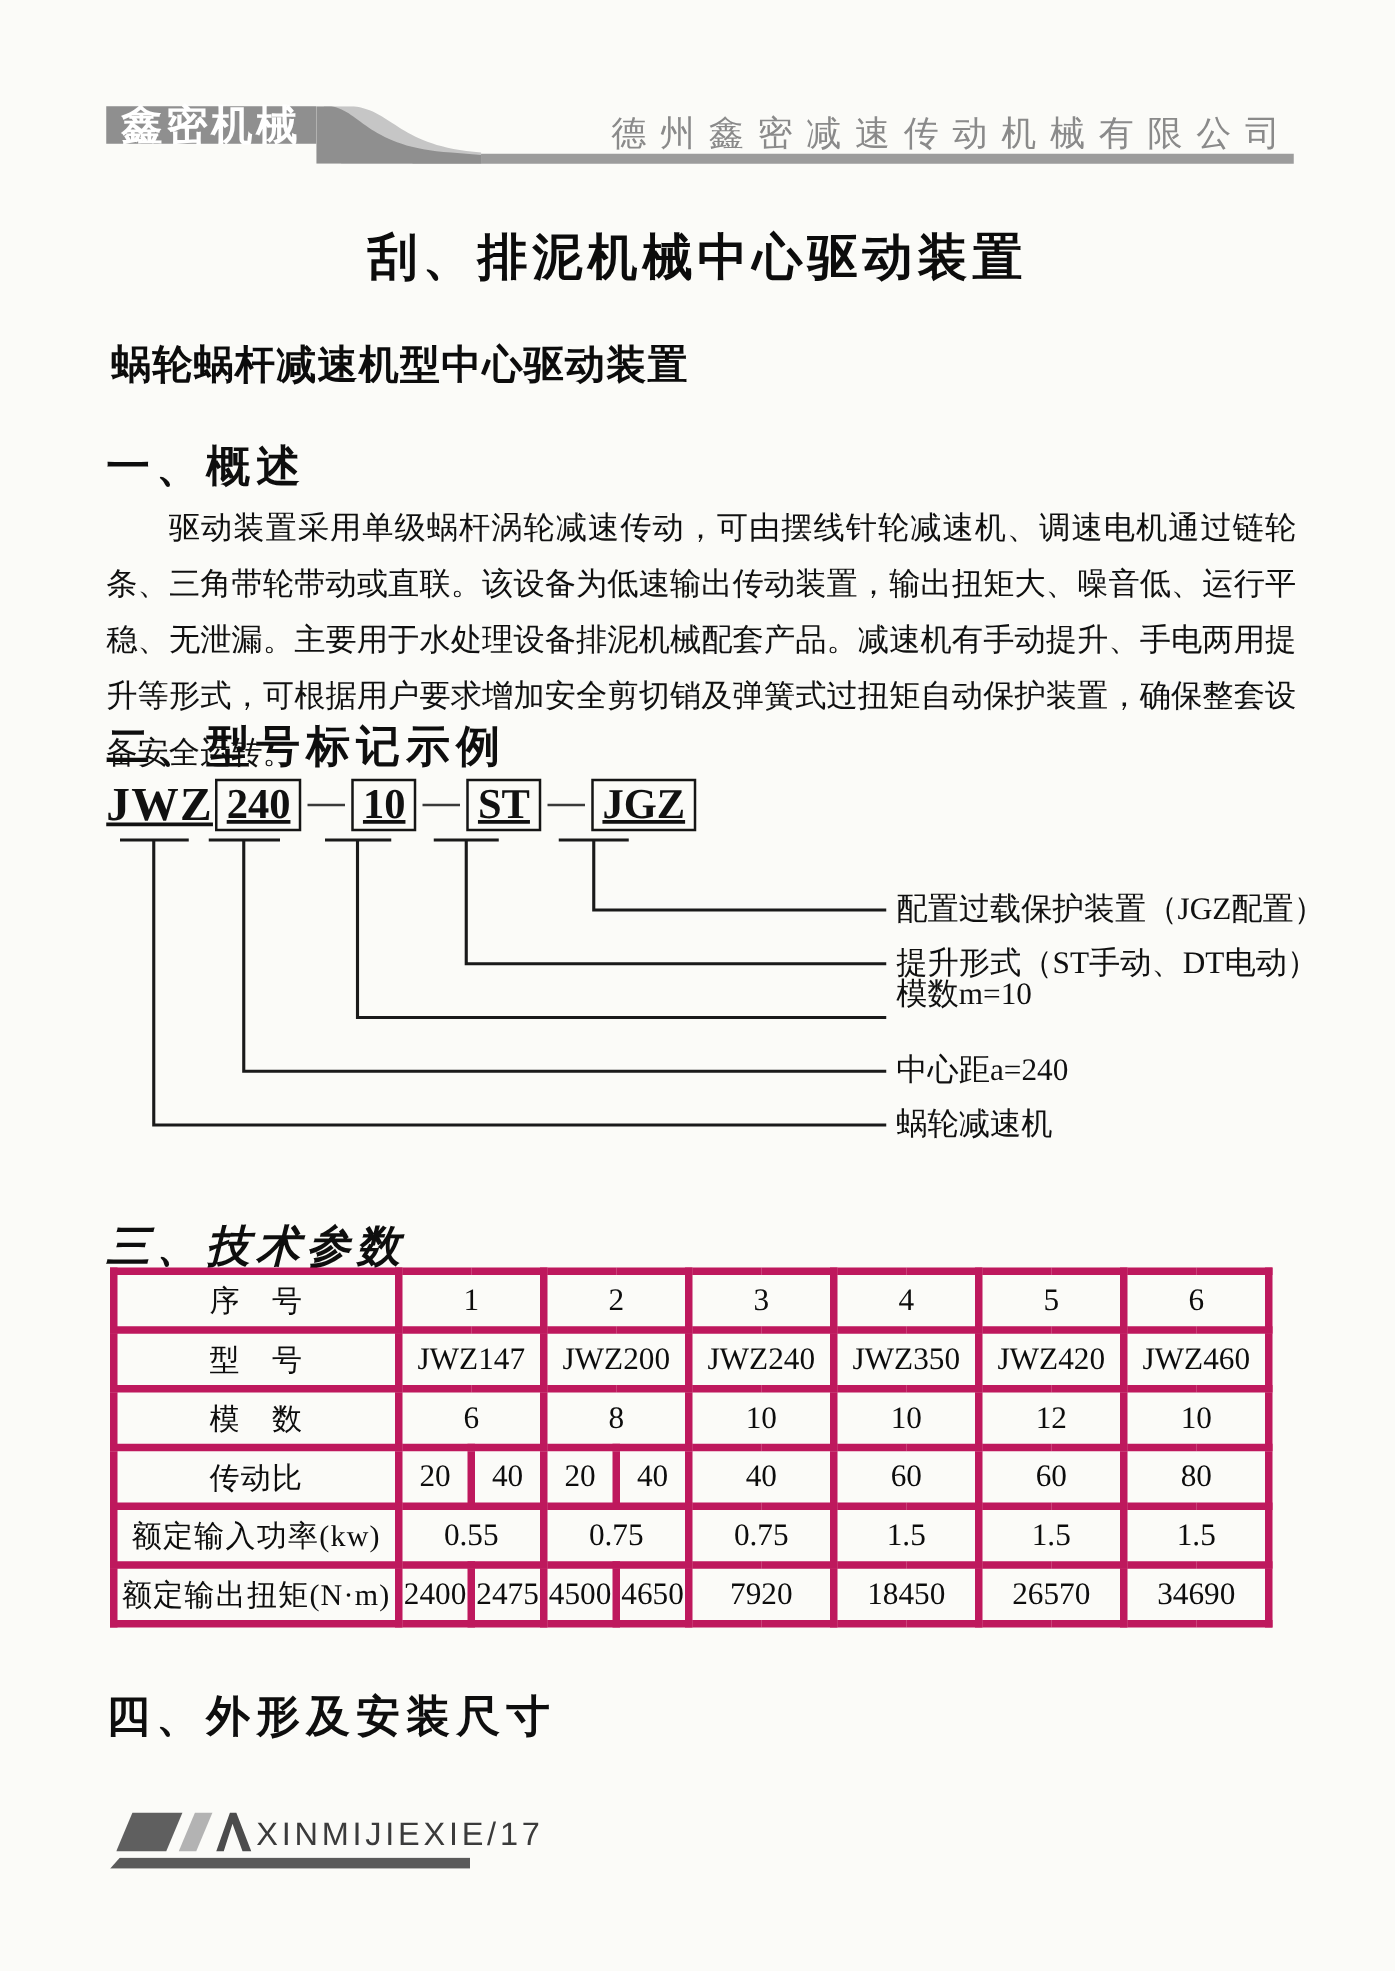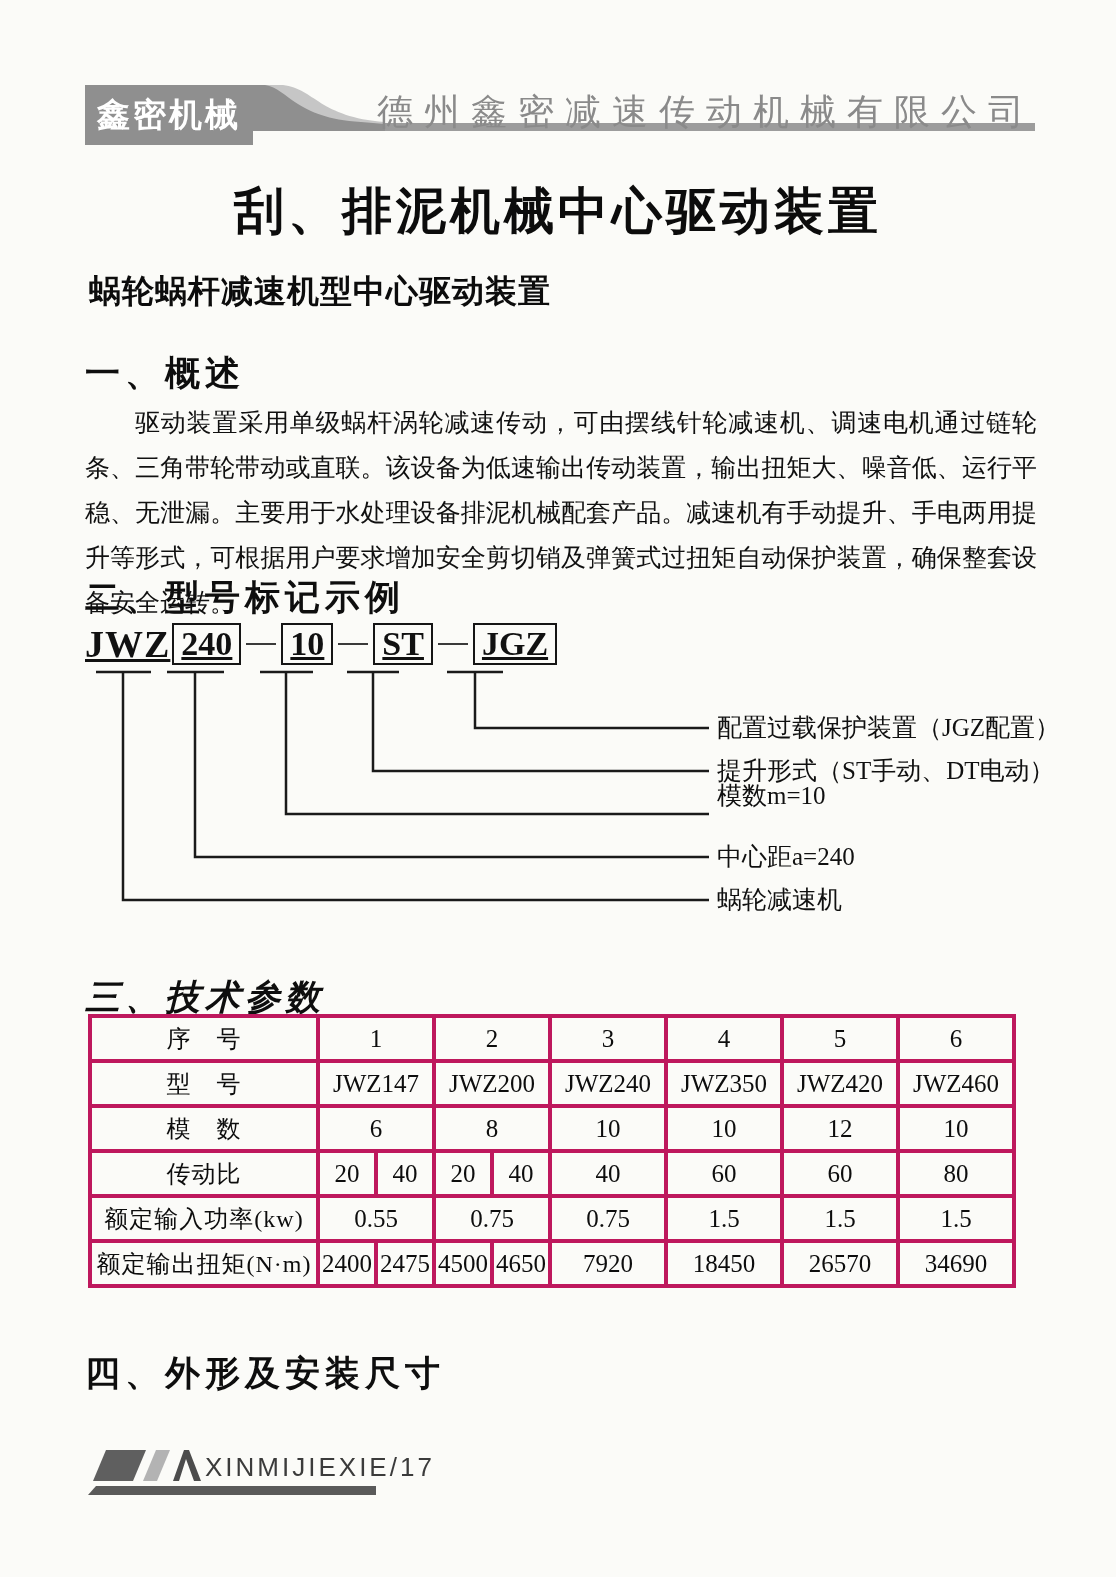--- a/index.html
+++ b/index.html
@@ -8,42 +8,42 @@
     background:#fbfbf8;
     font-family:"Liberation Serif","DejaVu Serif",serif;
     color:#111;
     position:relative;
     overflow:hidden;
   }
   .abs{position:absolute;}
 
   
   .hdr-badge{
-    left:85px;top:85px;width:168px;height:60px;
+    left:85px;top:85px;width:168px;height:30px;
     background:#8f8f8f;
     display:flex;align-items:center;justify-content:center;
   }
   .hdr-badge span{
     color:#fff;font-family:"Liberation Sans","DejaVu Sans",sans-serif;
     font-weight:bold;font-size:33px;letter-spacing:3px;white-space:nowrap;
   }
   .hdr-swoosh{left:253px;top:85px;}
   .hdr-bar{
     left:330px;top:123px;width:705px;height:8px;background:#9c9c9c;
   }
   .company{
     top:88px;right:81px;height:36px;
     font-family:"Liberation Sans","DejaVu Sans",sans-serif;
-    font-size:36px;letter-spacing:11px;color:#8a8a8a;white-space:nowrap;
+    font-size:28px;letter-spacing:11px;color:#8a8a8a;white-space:nowrap;
   }
 
   
   .doc-title{
     left:0;top:178px;width:1116px;text-align:center;
-    font-size:50px;font-weight:bold;letter-spacing:4px;color:#0c0c0c;
+    font-size:40px;font-weight:bold;letter-spacing:4px;color:#0c0c0c;
   }
   .doc-subtitle{
     left:89px;top:270px;font-size:32px;font-weight:bold;color:#0c0c0c;letter-spacing:1px;
   }
   .sec-heading{
     left:85px;font-size:35px;font-weight:bold;color:#0e0e0e;letter-spacing:5px;
   }
   .sec1{top:350px;} .sec2{top:574px;} .sec3{top:974px;font-style:italic;} .sec4{top:1350px;}
 
   
@@ -73,21 +73,21 @@
     left:717px;font-size:25px;color:#101010;line-height:32px;white-space:nowrap;text-align:right;
   }
   .cl0{top:712px;} .cl1{top:755px;} .cl2{top:780px;} .cl3{top:841px;} .cl4{top:884px;}
 
   
   .params-table{
     left:88px;top:1014px;
     border-collapse:collapse;table-layout:fixed;width:924px;
   }
   .params-table td{
-    border:4px solid #be185d;height:41px;text-align:center;vertical-align:middle;
+    border:6px solid #be185d;height:41px;text-align:center;vertical-align:middle;
     font-size:25px;color:#0d0d0d;padding:0;overflow:hidden;white-space:nowrap;
   }
   .params-table td.row-label{font-size:24px;letter-spacing:1px;}
 
   
   .ftr-logo{left:93px;top:1450px;}
   .ftr-text{
     left:205px;top:1452px;
     font-family:"Liberation Sans","DejaVu Sans",sans-serif;
     font-size:26px;letter-spacing:3px;color:#3b3b3b;white-space:nowrap;

